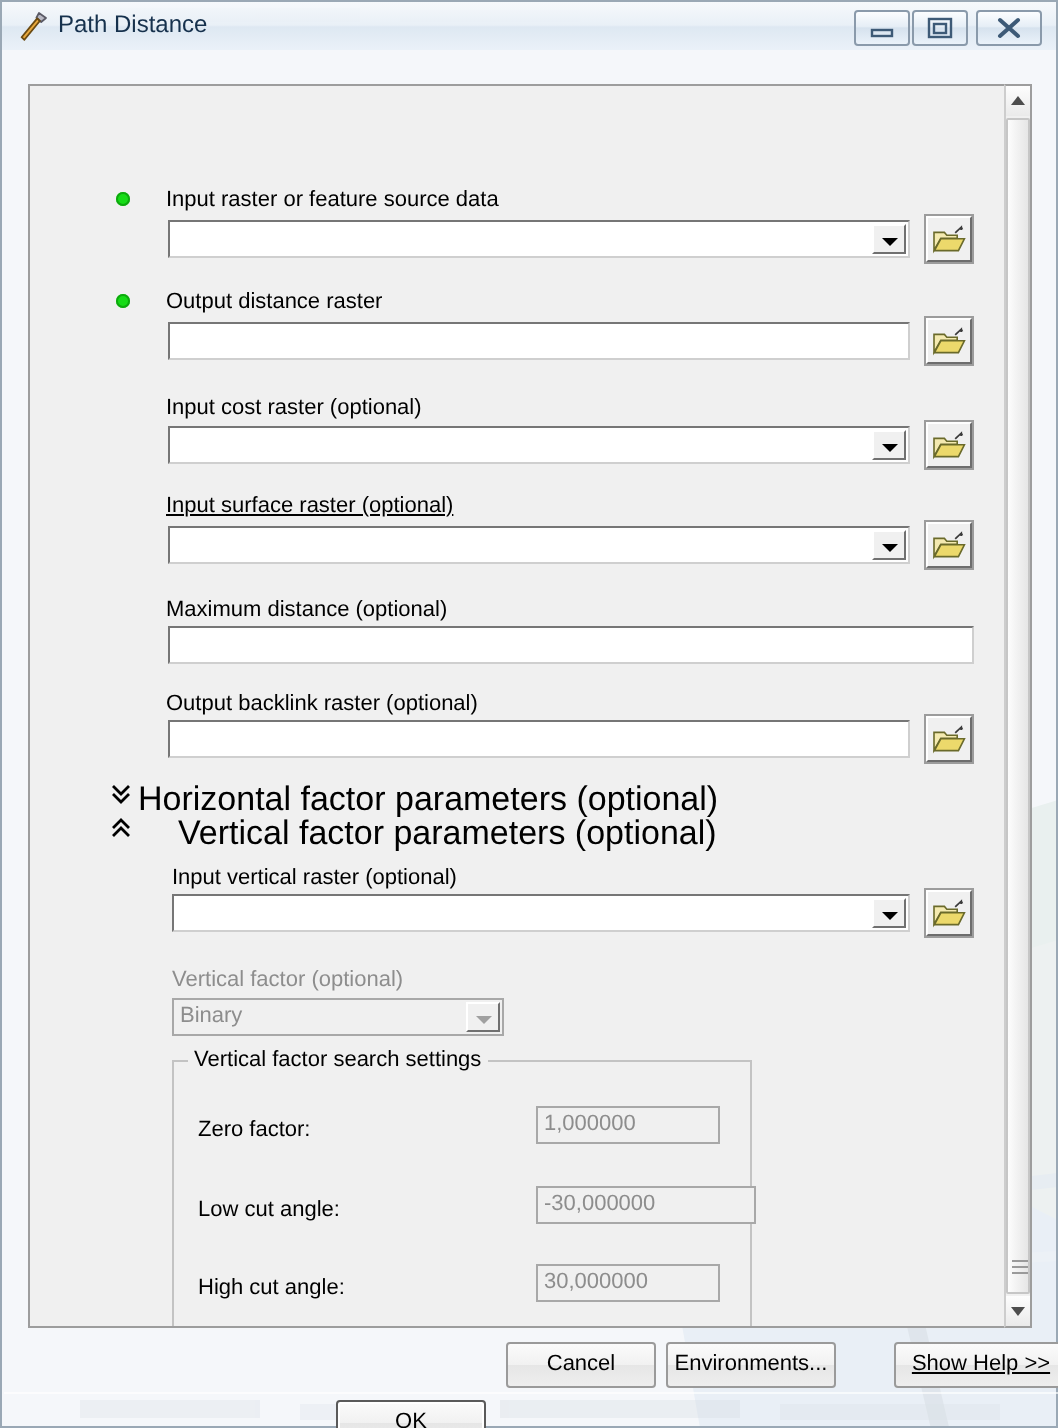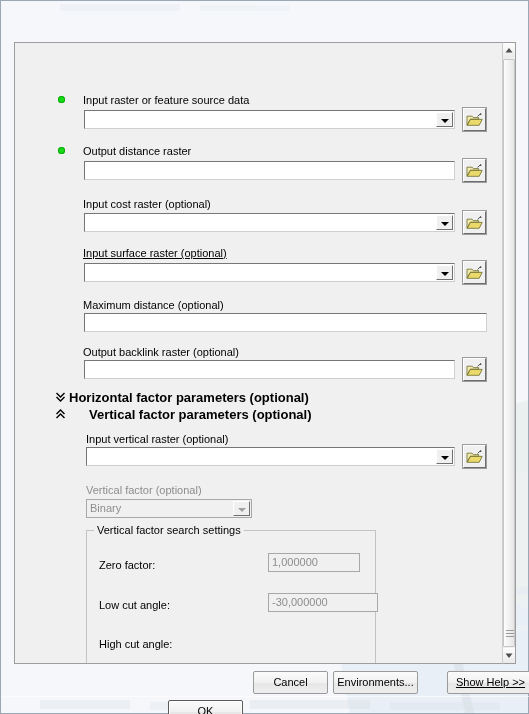--- a/index.html
+++ b/index.html
@@ -70,21 +70,21 @@
   .combo-btn:after{content:"";position:absolute;left:4px;top:6px;
     border-left:4px solid transparent;border-right:4px solid transparent;
     border-top:4px solid #000;}
   .combo-btn.dis:after{border-top-color:#a0a0a0;}
   .browse{position:absolute;width:23px;height:23px;box-sizing:border-box;
     background:#f0f0f0;
     border-top:1px solid #ffffff;border-left:1px solid #ffffff;
     border-right:1px solid #6d6d6d;border-bottom:1px solid #6d6d6d;
     outline:1px solid #9c9c9c;}
   .browse svg{position:absolute;left:2px;top:3px;}
-  .section{position:absolute;font-size:13px;font-weight:bold;color:#000;
+  .section{position:absolute;font-size:17px;font-weight:normal;color:#000;
     white-space:nowrap;}
   .chev{position:absolute;width:11px;height:13px;}
   
   #groupbox{position:absolute;left:71px;top:487px;width:290px;height:153px;
     border:1px solid #c3c3c3;box-sizing:border-box;background:transparent;}
   #groupbox-label{position:absolute;left:79px;top:481px;background:#f0f0f0;
     padding:0 3px;font-size:11px;color:#000;}
   
   .dlgbtn{position:absolute;top:671px;height:23px;box-sizing:border-box;
     background:linear-gradient(to bottom,#fbfbfb 0%,#f1f1f1 50%,#e6e6e6 51%,#eeeeee 100%);
@@ -121,20 +121,46 @@
       <rect x="390" y="702" width="110" height="8" fill="#c2ccd5"></rect>
       <rect x="60" y="4" width="120" height="7" fill="#cdd6de"></rect>
       <rect x="200" y="5" width="90" height="6" fill="#dbe2e8"></rect>
     </g>
   </svg>
 </div>
 
 <div id="window">
   <div id="glassframe"></div>
 
+  <div id="titlebar">
+    <span id="title-icon">
+      <svg width="17" height="17" viewBox="0 0 17 17" xmlns="http://www.w3.org/2000/svg">
+        <path d="M11.5 1.5 L15 4 L12.6 6 L10.2 3.8 Z" fill="#b9b9c4" stroke="#5a5a66" stroke-width="0.9" stroke-linejoin="round"></path>
+        <path d="M10.6 4.2 L2.8 13.6 L4.2 14.9 L11.9 5.5 Z" fill="#e8a83c" stroke="#6a4a12" stroke-width="0.9" stroke-linejoin="round"></path>
+      </svg>
+    </span>
+    <span id="title-text">Path Distance</span>
+
+    <span class="wbtn" id="btn-min">
+      <svg width="26" height="16">
+          <rect x="8" y="9" width="10" height="3" fill="none" stroke="#3d5a77" stroke-width="1.2"></rect>
+        </svg>
+    </span>
+    <span class="wbtn" id="btn-max">
+      <svg width="26" height="16">
+        <rect x="7.5" y="3.5" width="11" height="9" fill="none" stroke="#3d5a77" stroke-width="1.2"></rect>
+        <rect x="10" y="6" width="6" height="4.5" fill="none" stroke="#3d5a77" stroke-width="1.2"></rect>
+      </svg>
+    </span>
+    <span class="wbtn" id="btn-close">
+      <svg width="31" height="16">
+        <path d="M11 4 L20 12 M20 4 L11 12" stroke="#3d5a77" stroke-width="2" stroke-linecap="round"></path>
+      </svg>
+    </span>
+  </div>
 
   <div id="dialog-body">
 
     <div id="form-panel">
       <div id="form-inner">
 
         <span class="dot" style="left:43px;top:53px;"></span>
         <span class="lbl" style="left:68px;top:51px;">Input raster or feature source data</span>
         <div class="tbox" style="left:69px;top:67px;width:371px;">
           <span class="combo-btn"></span>
@@ -242,20 +268,23 @@
         <div class="tbox dis" style="left:253px;top:510px;width:92px;">
           <span class="val">1,000000</span>
         </div>
 
         <span class="lbl" style="left:84px;top:556px;">Low cut angle:</span>
         <div class="tbox dis" style="left:253px;top:550px;width:110px;">
           <span class="val">-30,000000</span>
         </div>
 
         <span class="lbl" style="left:84px;top:595px;">High cut angle:</span>
+        <div class="tbox dis" style="left:253px;top:589px;width:92px;">
+          <span class="val">30,000000</span>
+        </div>
 
       </div>
     </div>
 
     <div id="scrollbar">
       <div class="sb-btn" id="sb-up">
         <svg width="12" height="15">
             <path d="M6 5 L9.5 9.5 L2.5 9.5 Z" fill="#4d4d4d"></path>
           </svg>
       </div>

